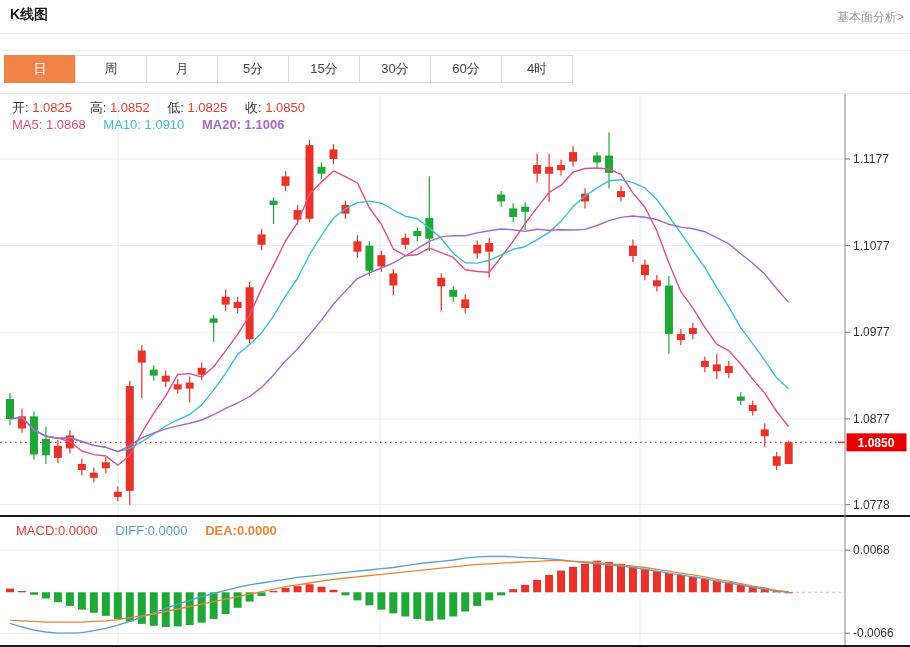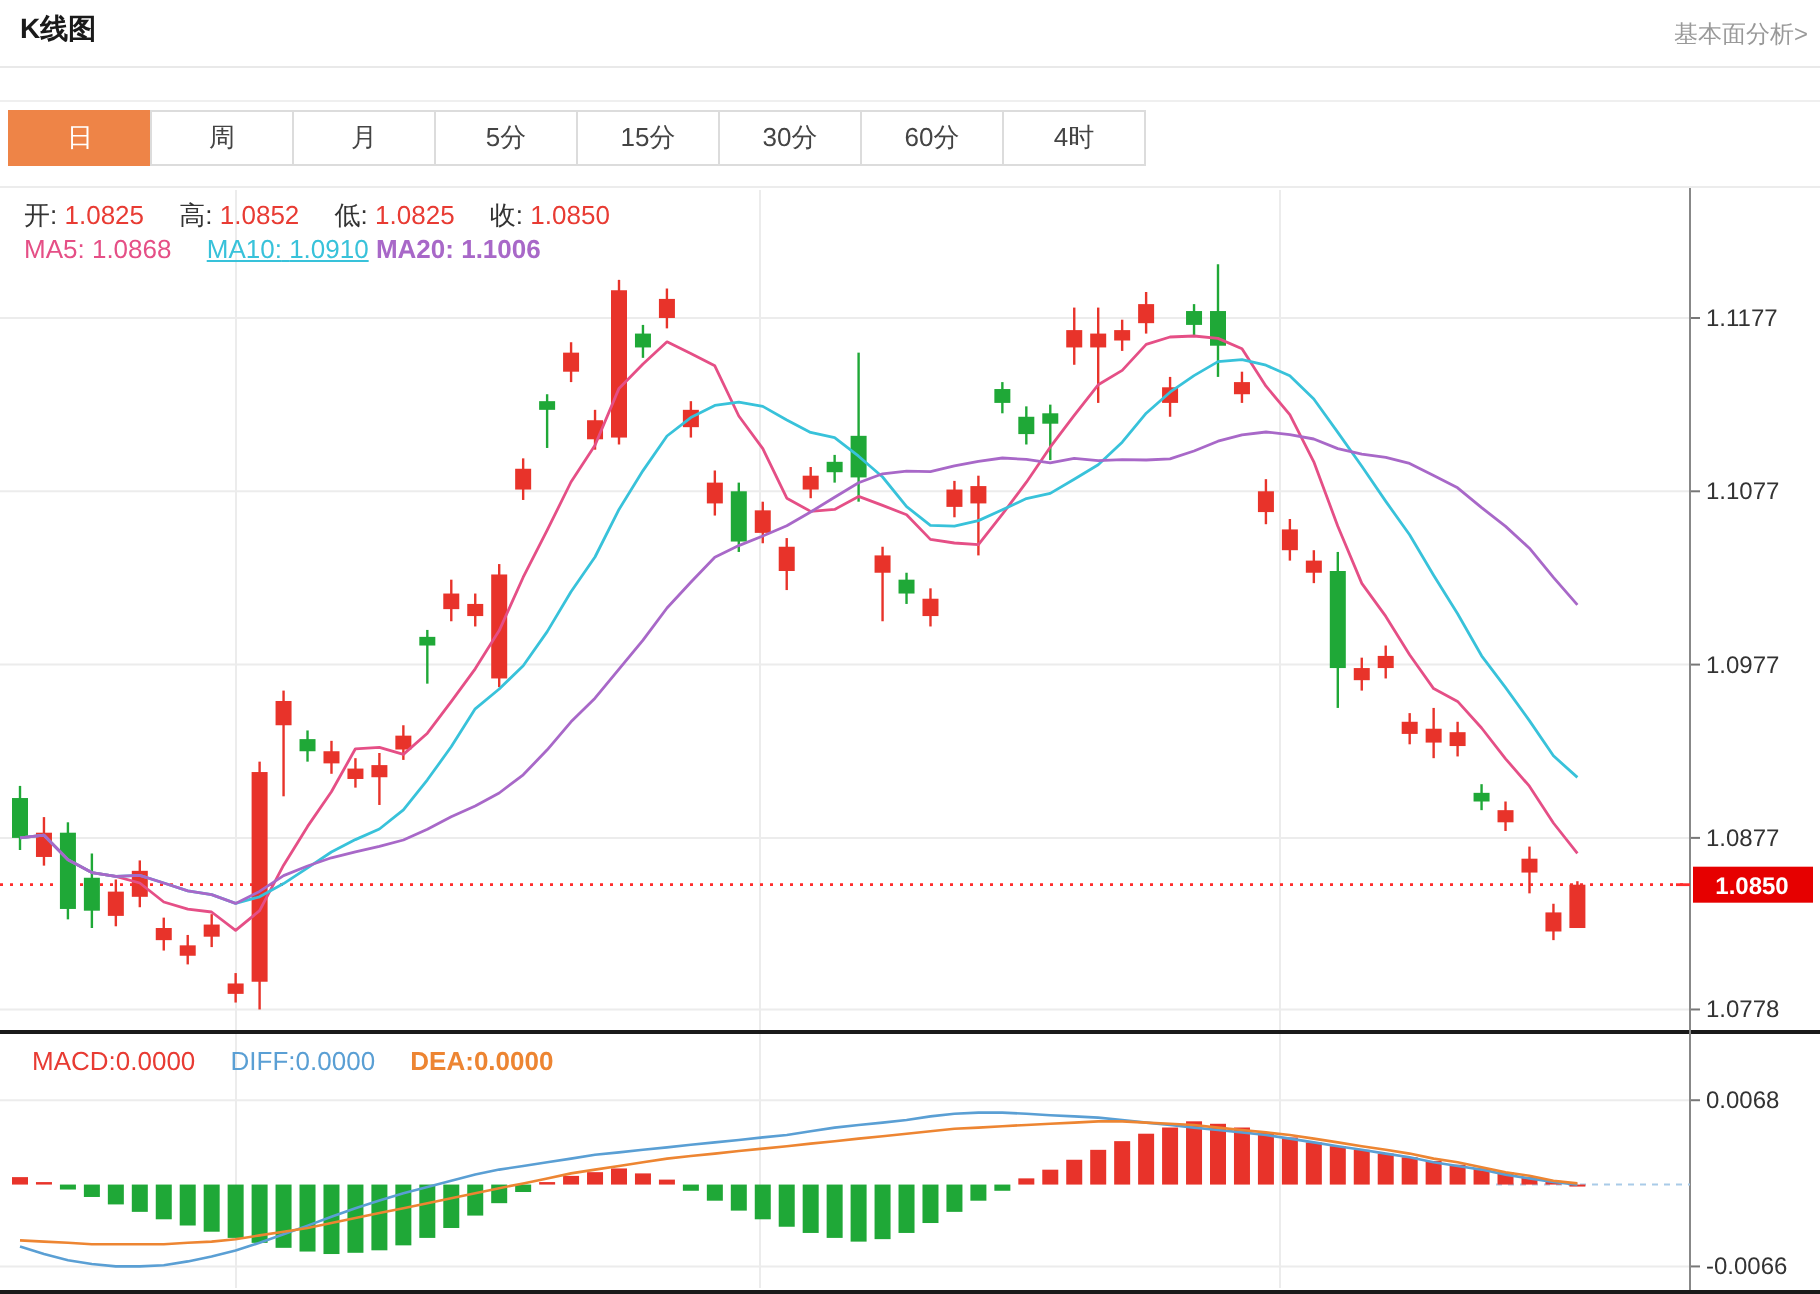--- a/index.html
+++ b/index.html
@@ -17,21 +17,21 @@
   .tab.active{background:var(--c-tab);border-color:var(--c-tab);color:#fff;}
   .chart-wrap{position:absolute;top:93px;left:0;width:910px;height:554px;border-top:1px solid #ececec;}
   .chart-wrap svg{position:absolute;left:0;top:0;display:block;}
   .ind-row{position:absolute;font-size:13px;white-space:nowrap;}
   .ohlc-row{left:12px;top:5px;}
   .ma-row{left:12px;top:23px;}
   .macd-row{left:16px;top:429px;}
   .lbl{color:#333;}
   .val{color:var(--c-val);margin-right:14px;}
   .ma5{color:var(--c-ma5);margin-right:14px;}
-  .ma10{color:var(--c-ma10);margin-right:0;text-decoration:underline;}
+  .ma10{color:var(--c-ma10);margin-right:14px;}
   .ma20{color:var(--c-ma20);margin-right:14px;font-weight:bold;}
   .m-macd{color:var(--c-val);margin-right:14px;}
   .m-diff{color:var(--c-diff);margin-right:14px;margin-top:28px;}
   .m-dea{color:var(--c-dea);margin-right:32px;font-weight:bold;}
 </style>
 </head>
 <body>
 
 <div class="page-title">K线图</div>
 <a class="fund-link">基本面分析&gt;</a>

